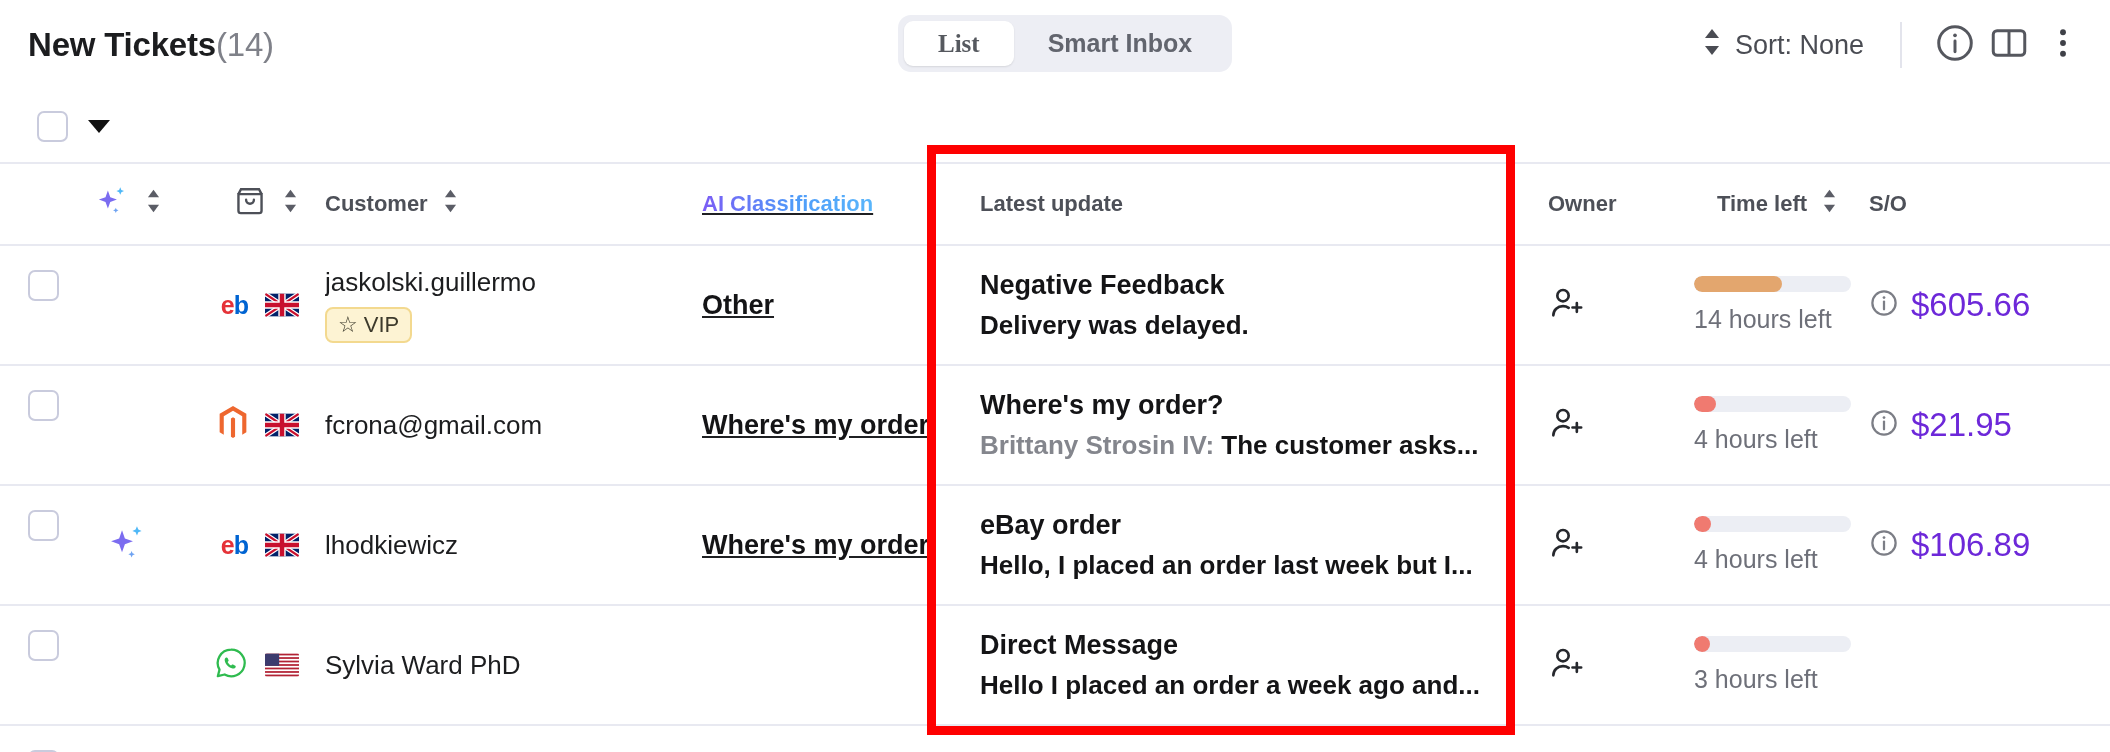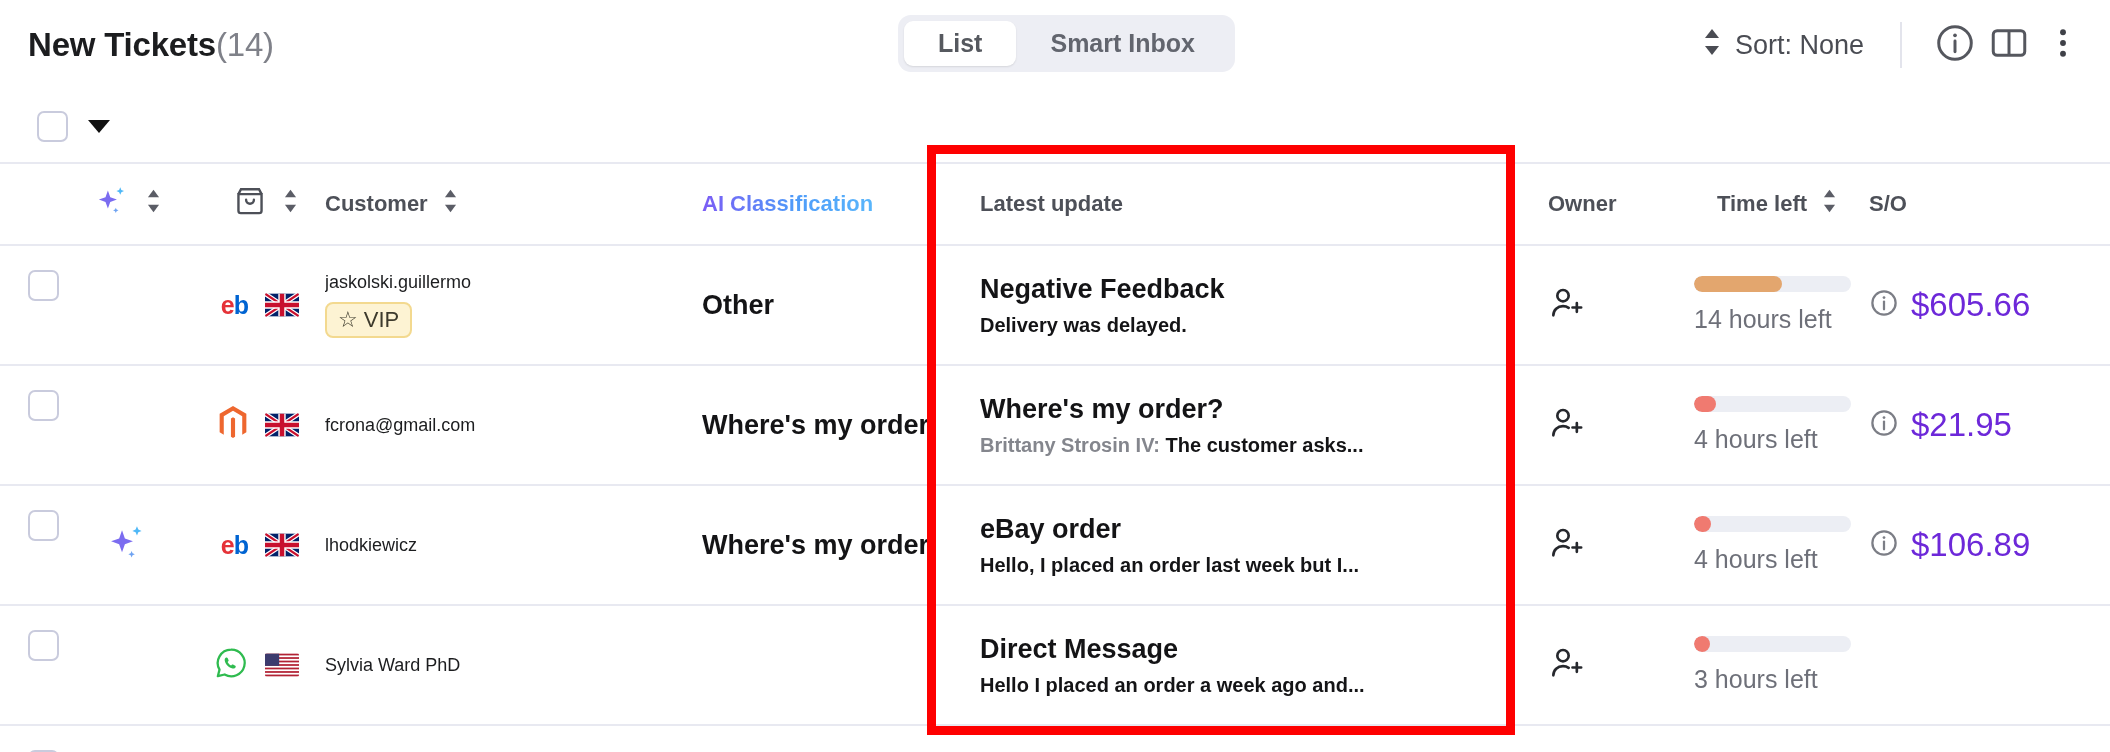--- a/index.html
+++ b/index.html
@@ -50,20 +50,21 @@
     font-size: 25px;
     font-weight: bold;
     color: #62656e;
     cursor: pointer;
     white-space: nowrap;
   }
   .seg-btn.active {
     background: #ffffff;
     color: #56595f;
     box-shadow: 0 1px 2px rgba(0,0,0,.10);
+    font-family: Liberation Serif, serif;
   }
 
   .topbar-right {
     position: absolute;
     right: 20px; top: 0;
     height: 90px;
     display: flex;
     align-items: center;
     gap: 0;
   }
@@ -118,21 +119,21 @@
     align-items: stretch;
     border-top: 2px solid #e8e9f1;
   }
   .hrow { height: 82px; }
   .drow { height: 120px; }
 
   .c-check  { width: 86px;  flex: none; display: flex; align-items: flex-start; padding-top: 24px; justify-content: center; }
   .c-ai     { width: 82px;  flex: none; display: flex; align-items: center; justify-content: center; }
   .c-chan   { width: 145px; flex: none; display: flex; align-items: center; justify-content: flex-end; padding-right: 14px; gap: 17px; }
   .c-cust   { width: 375px; flex: none; display: flex; flex-direction: column; justify-content: center; padding-left: 12px; }
-  .c-class  { width: 268px; flex: none; display: flex; align-items: center; padding-left: 14px; overflow: hidden; }
+  .c-class  { width: 268px; flex: none; display: flex; align-items: center; padding-left: 14px; overflow: hidden; text-decoration: underline; }
   .c-latest { width: 570px; flex: none; display: flex; flex-direction: column; justify-content: center; padding-left: 24px; overflow: hidden; }
   .c-owner  { width: 150px; flex: none; display: flex; align-items: center; padding-left: 22px; }
   .c-time   { width: 185px; flex: none; display: flex; flex-direction: column; justify-content: center; padding-left: 18px; }
   .c-so     { flex: 1; display: flex; align-items: center; padding-left: 8px; gap: 12px; }
 
   .hrow .c-check { align-items: center; padding-top: 0; }
   .hrow .c-time  { flex-direction: row; align-items: center; gap: 12px; }
 
   .hdr {
     font-size: 22px;
@@ -144,21 +145,21 @@
   }
   .hdr.ai-grad {
     background: linear-gradient(90deg,#7b5cf5 0%, #4f9cf9 55%, #59b6fb 100%);
     -webkit-background-clip: text;
     background-clip: text;
     color: transparent;
   }
   .hdr.plain { cursor: default; }
 
   .cust-name {
-    font-size: 18px;
+    font-size: 26px;
     color: #1c1d1f;
     white-space: nowrap;
     overflow: hidden;
     text-overflow: ellipsis;
   }
   .vip {
     margin-top: 9px;
     align-self: flex-start;
     display: inline-flex; align-items: center; gap: 6px;
     background: #fdf3d3;
@@ -172,21 +173,21 @@
   .class-txt {
     font-size: 27px; font-weight: bold; color: #141416;
     white-space: nowrap;
   }
   .lu-title {
     font-size: 27px; font-weight: bold; color: #141416;
     white-space: nowrap; overflow: hidden; text-overflow: ellipsis;
   }
   .lu-sub {
     margin-top: 9px;
-    font-size: 20px; font-weight: bold; color: #141416;
+    font-size: 26px; font-weight: bold; color: #141416;
     white-space: nowrap; overflow: hidden; text-overflow: ellipsis;
   }
   .lu-sub .who { color: #84868d; font-weight: bold; }
 
   .bar-track {
     width: 157px; height: 16px;
     background: #eceef4;
     border-radius: 9px;
     overflow: hidden;
   }

